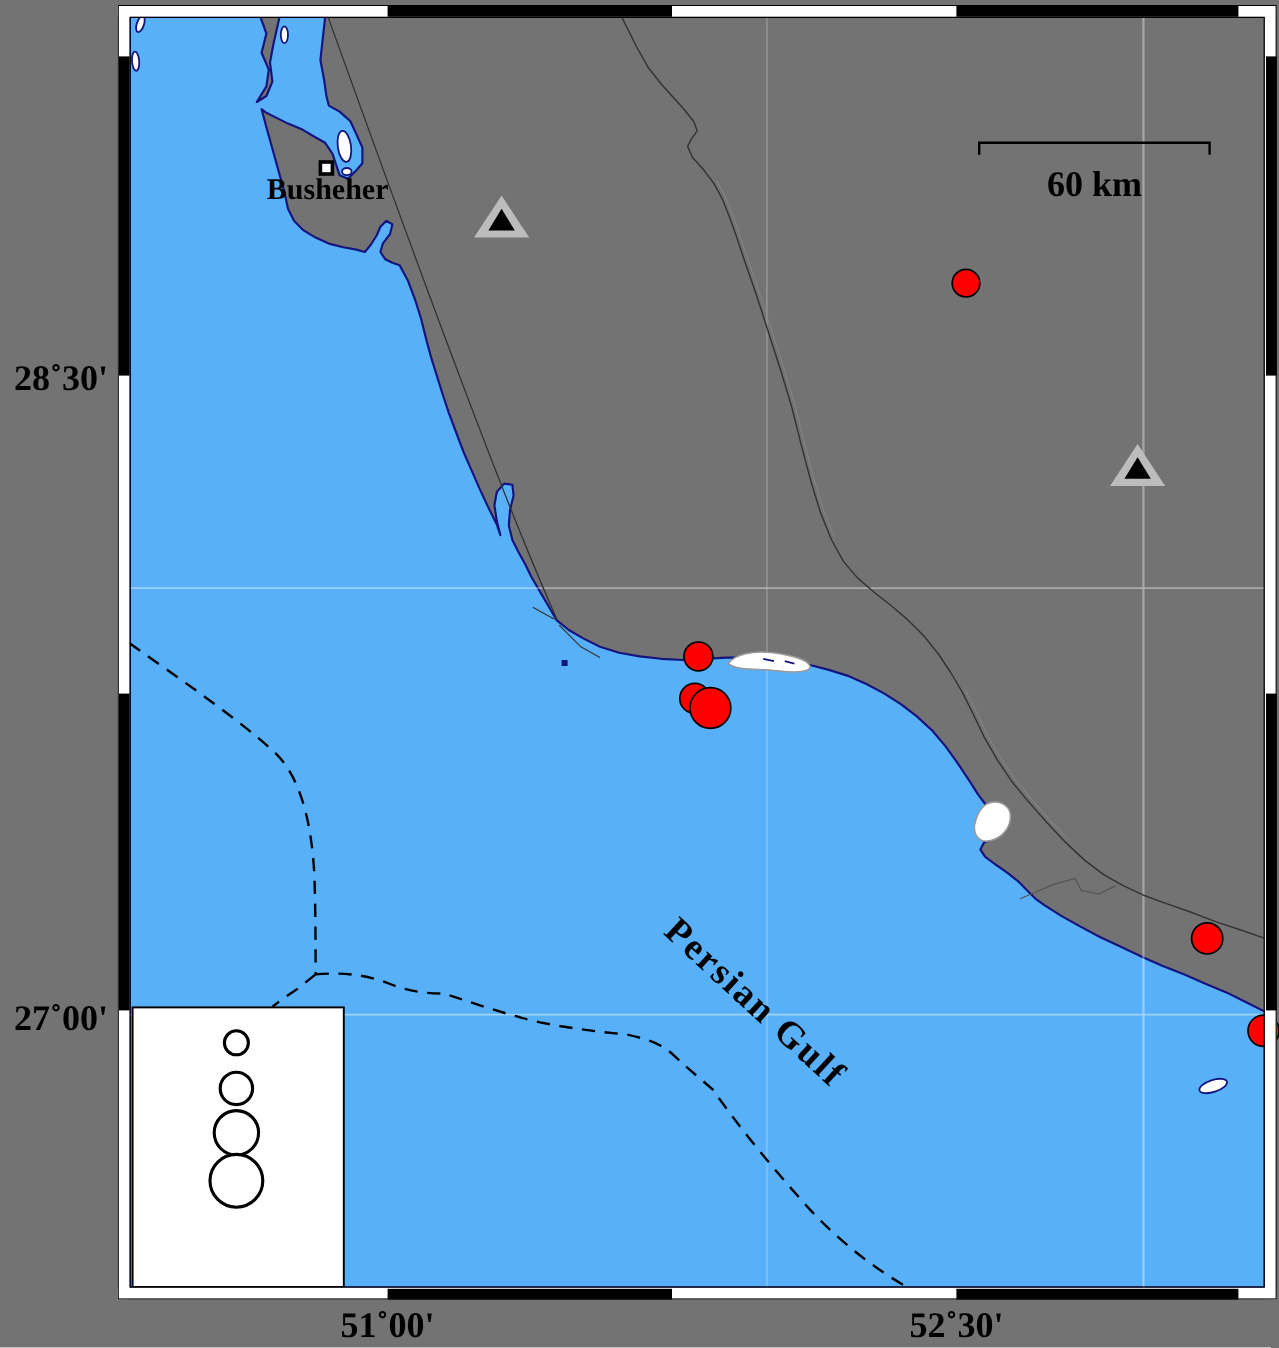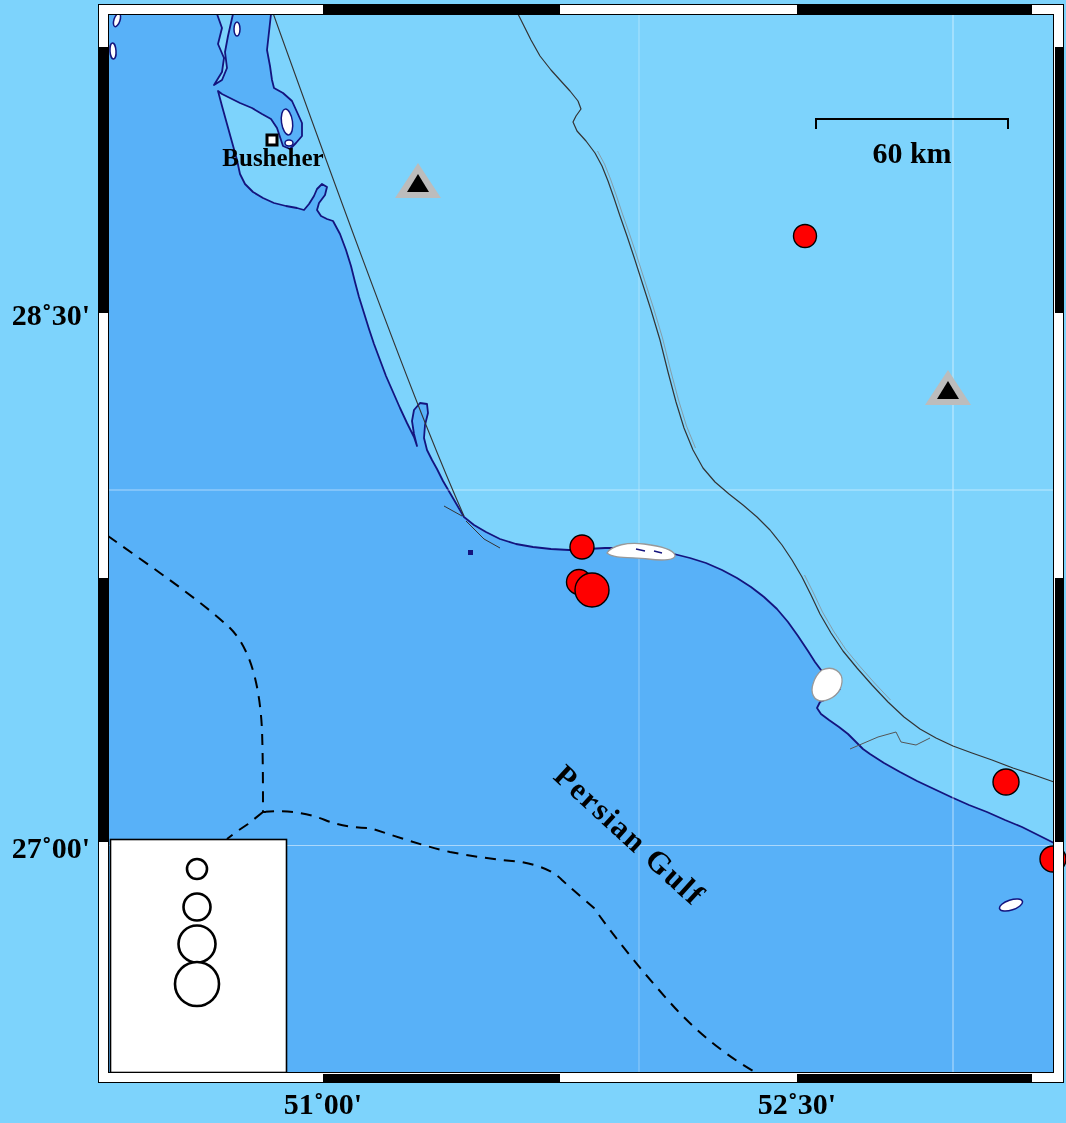--- a/index.html
+++ b/index.html
@@ -1,16 +1,16 @@
 <!DOCTYPE html>
 <html><head>
 <meta charset="utf-8">
 <style>
   html,body{margin:0;padding:0;background:#ffffff;}
-  #stage{position:relative;width:1066px;height:1123px;background:#7dd3fc;
+  #stage{position:relative;width:1066px;height:1123px;background:#737373;
          font-family:"Liberation Serif","DejaVu Serif",serif;}
   svg{position:absolute;left:0;top:0;}
   text{font-family:"Liberation Serif","DejaVu Serif",serif;}
   .axis-label{font-size:30px;font-weight:bold;fill:#000;}
   .city-label{font-size:25px;font-weight:bold;fill:#000;}
   .sea-label{font-size:31px;font-weight:bold;fill:#000;letter-spacing:2px;}
   .scale-label{font-size:30px;font-weight:bold;fill:#000;}
 </style>
 </head>
 <body>

